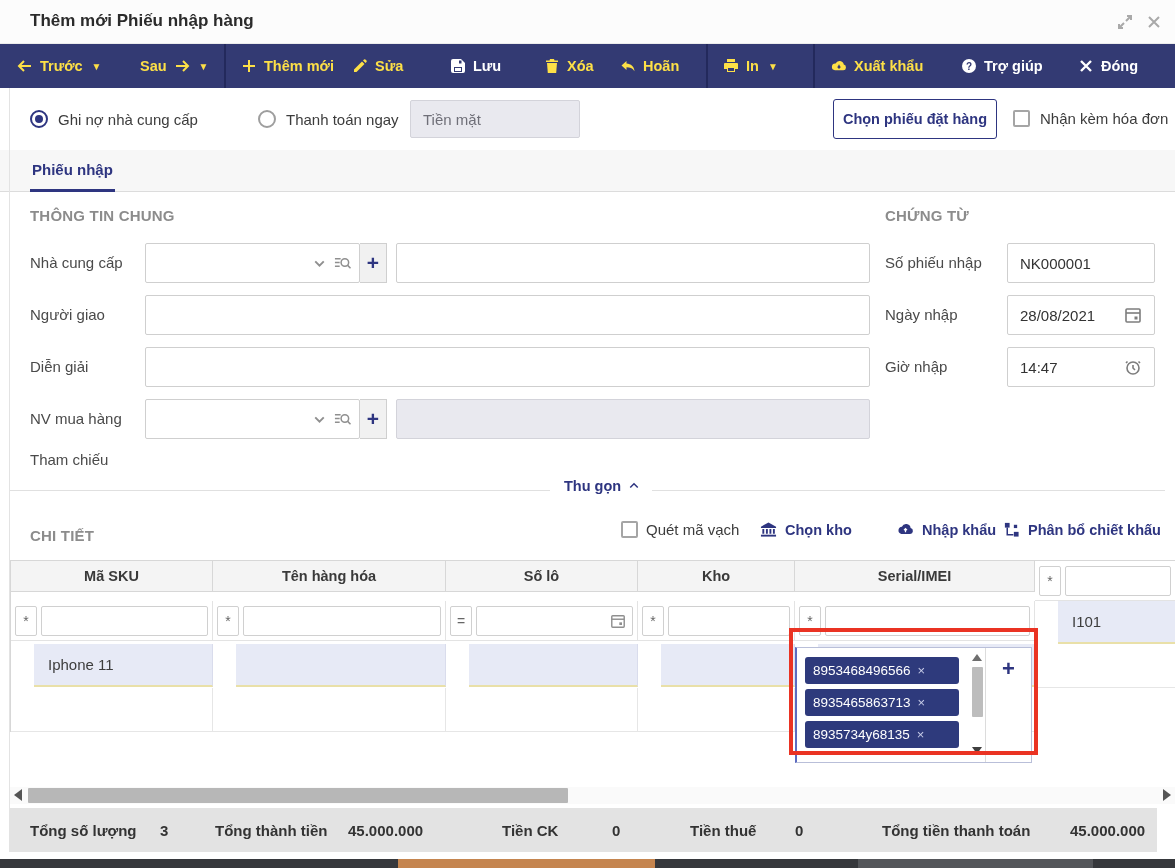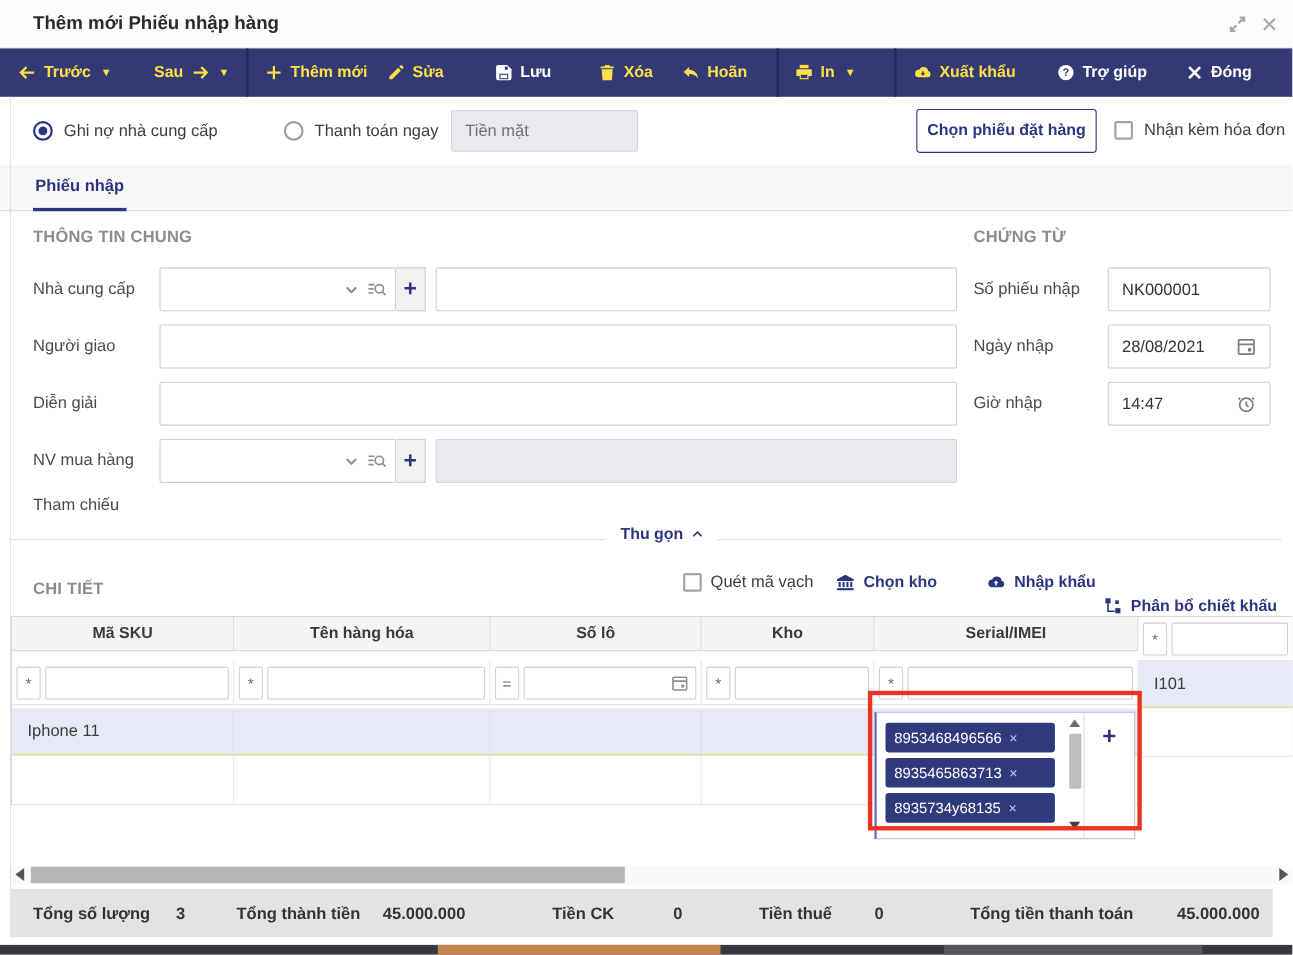--- a/index.html
+++ b/index.html
@@ -71,21 +71,21 @@
   .h-cell { height:31px; background:#f4f4f4; border-right:1px solid #d7d7d7; border-bottom:1px solid #d7d7d7;
             display:flex; align-items:center; justify-content:center; font-weight:bold; font-size:14.5px; color:#3a3a3a; }
   .flt-cell { height:40px; background:#fff; border-right:1px solid #e3e3e3; border-bottom:1px solid #e3e3e3;
               display:flex; align-items:center; gap:4px; padding:4px; }
   .op-box { width:22px; height:30px; border:1px solid #d0d0d0; border-radius:2px; background:#fff; color:#666;
             font-size:14px; display:flex; align-items:center; justify-content:center; flex:0 0 auto; cursor:pointer; }
   .flt-in { flex:1; height:30px; border:1px solid #d0d0d0; border-radius:2px; background:#fff;
             display:flex; align-items:center; justify-content:flex-end; padding:0 6px; }
   .flt-in svg { width:16px; height:16px; color:#8f8f8f; }
   .d-cell { height:43px; background:#e7eaf6; border-right:1px solid #d9dcec; border-bottom:2px solid #e9e0a8;
-            display:flex; align-items:center; padding:0 14px; font-size:15px; color:#3d3d3d; overflow:hidden; white-space:nowrap; }
+            display:flex; align-items:center; padding:0 14px; font-size:15px; color:#3d3d3d; overflow:hidden; white-space:nowrap;margin-left:23px; }
   .e-cell { height:44px; background:#fff; border-right:1px solid #e6e6e6; border-bottom:1px solid #e6e6e6; }
 
   
   .serial-panel { position:absolute; left:795px; top:647px; width:237px; height:116px; background:#fff;
                   border:1px solid #b9bfd9; border-left:2px solid #5c6bc0; display:flex; z-index:5; }
   .tags { padding:9px 6px 0 8px; display:flex; flex-direction:column; gap:5px; width:168px; }
   .tag { background:#2e3a7c; color:#fff; border-radius:3px; height:27px; display:flex; align-items:center;
          padding:0 8px; font-size:13.5px; white-space:nowrap; }
   .tag .x { margin-left:7px; color:#c7cce8; font-size:13px; cursor:pointer; }
   .vscroll { width:17px; margin-left:4px; display:flex; flex-direction:column; align-items:center; border-right:1px solid #dcdcdc; }
@@ -332,21 +332,21 @@
     </svg>
   <span>Chọn kho</span>
 </div>
 <div class="d-action" style="left:897px;">
   <svg viewBox="0 0 18 18" fill="currentColor">
       <path d="M14.4 7.4A4.8 4.8 0 0 0 5.2 6.2 3.8 3.8 0 0 0 4.5 13.7h9.4a3.2 3.2 0 0 0 .5-6.3z"></path>
       <path d="M9 12V8M7.4 9.6 9 8l1.6 1.6" stroke="#fff" stroke-width="1.3" fill="none"></path>
     </svg>
   <span>Nhập khẩu</span>
 </div>
-<div class="d-action" style="left:1003px;margin-top:21px;">
+<div class="d-action" style="left:1003px;">
   <svg viewBox="0 0 18 18" fill="none" stroke="currentColor" stroke-width="1.6">
       <rect x="2" y="2" width="5" height="5" fill="currentColor" stroke="none"></rect>
       <path d="M4.5 7v7.5H11"></path>
       <rect x="11.5" y="11.5" width="5" height="5" fill="currentColor" stroke="none"></rect>
       <rect x="11.5" y="4" width="3.5" height="3.5" fill="currentColor" stroke="none"></rect>
     </svg>
   <span>Phân bổ chiết khấu</span>
 </div>
 
 <div class="grid">

